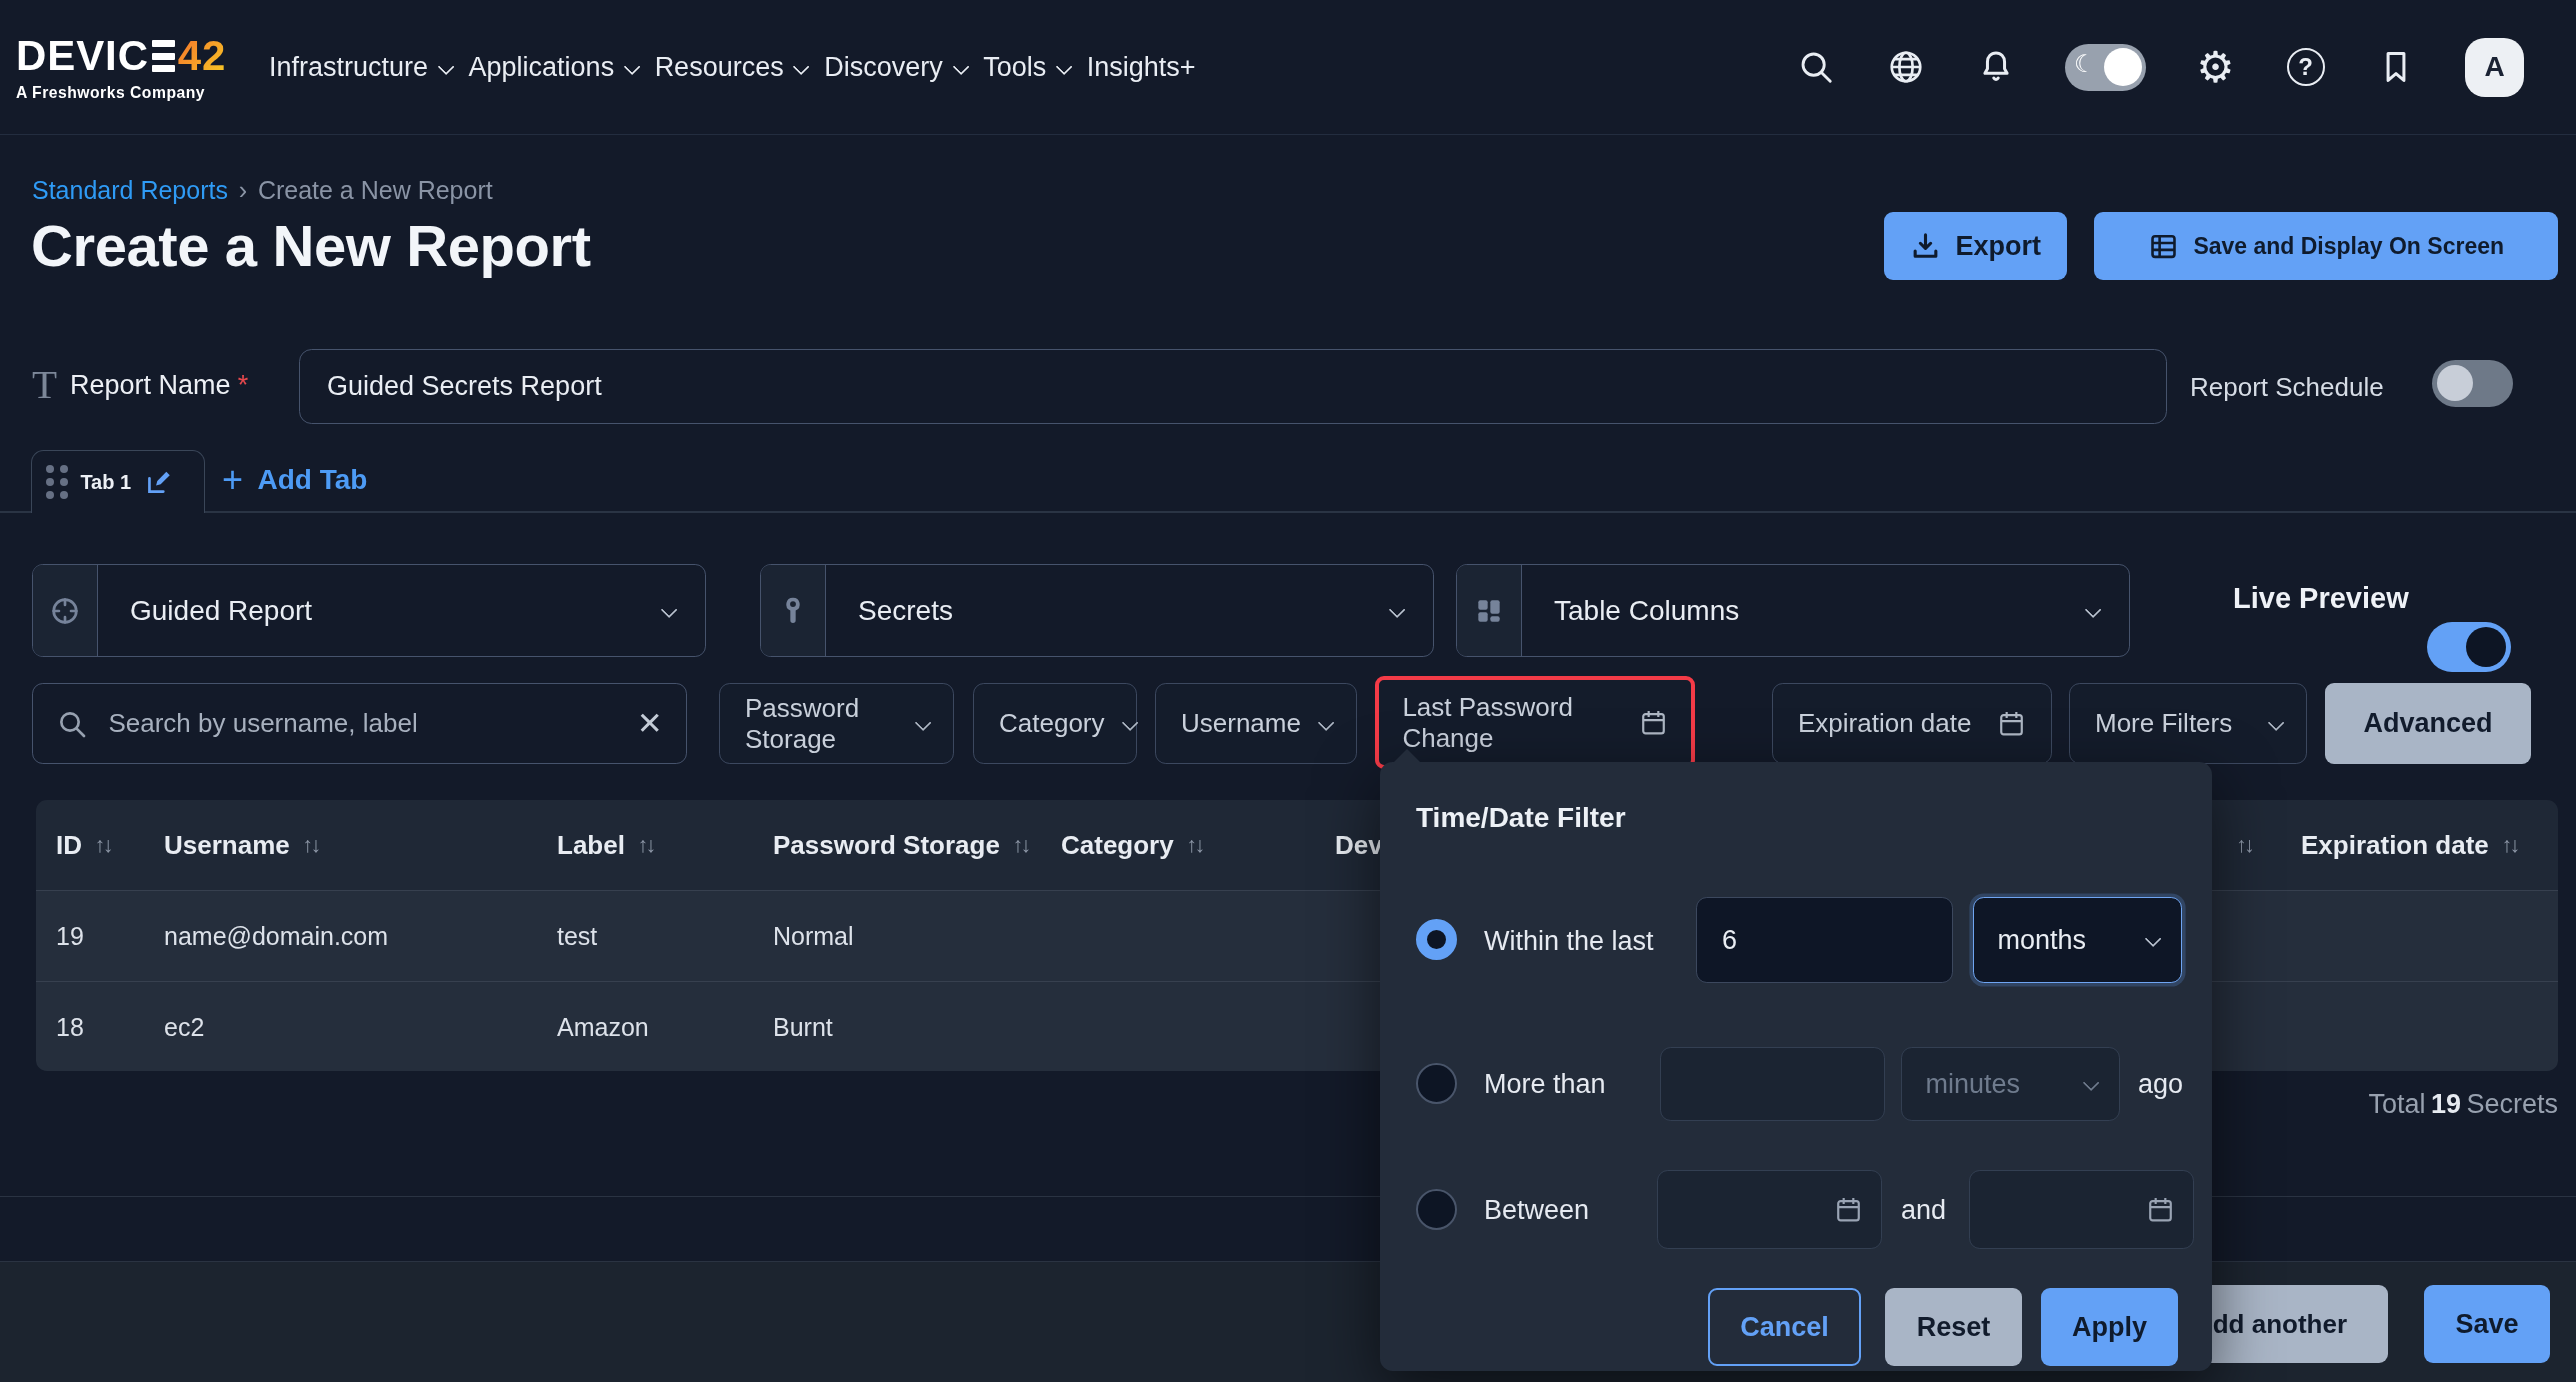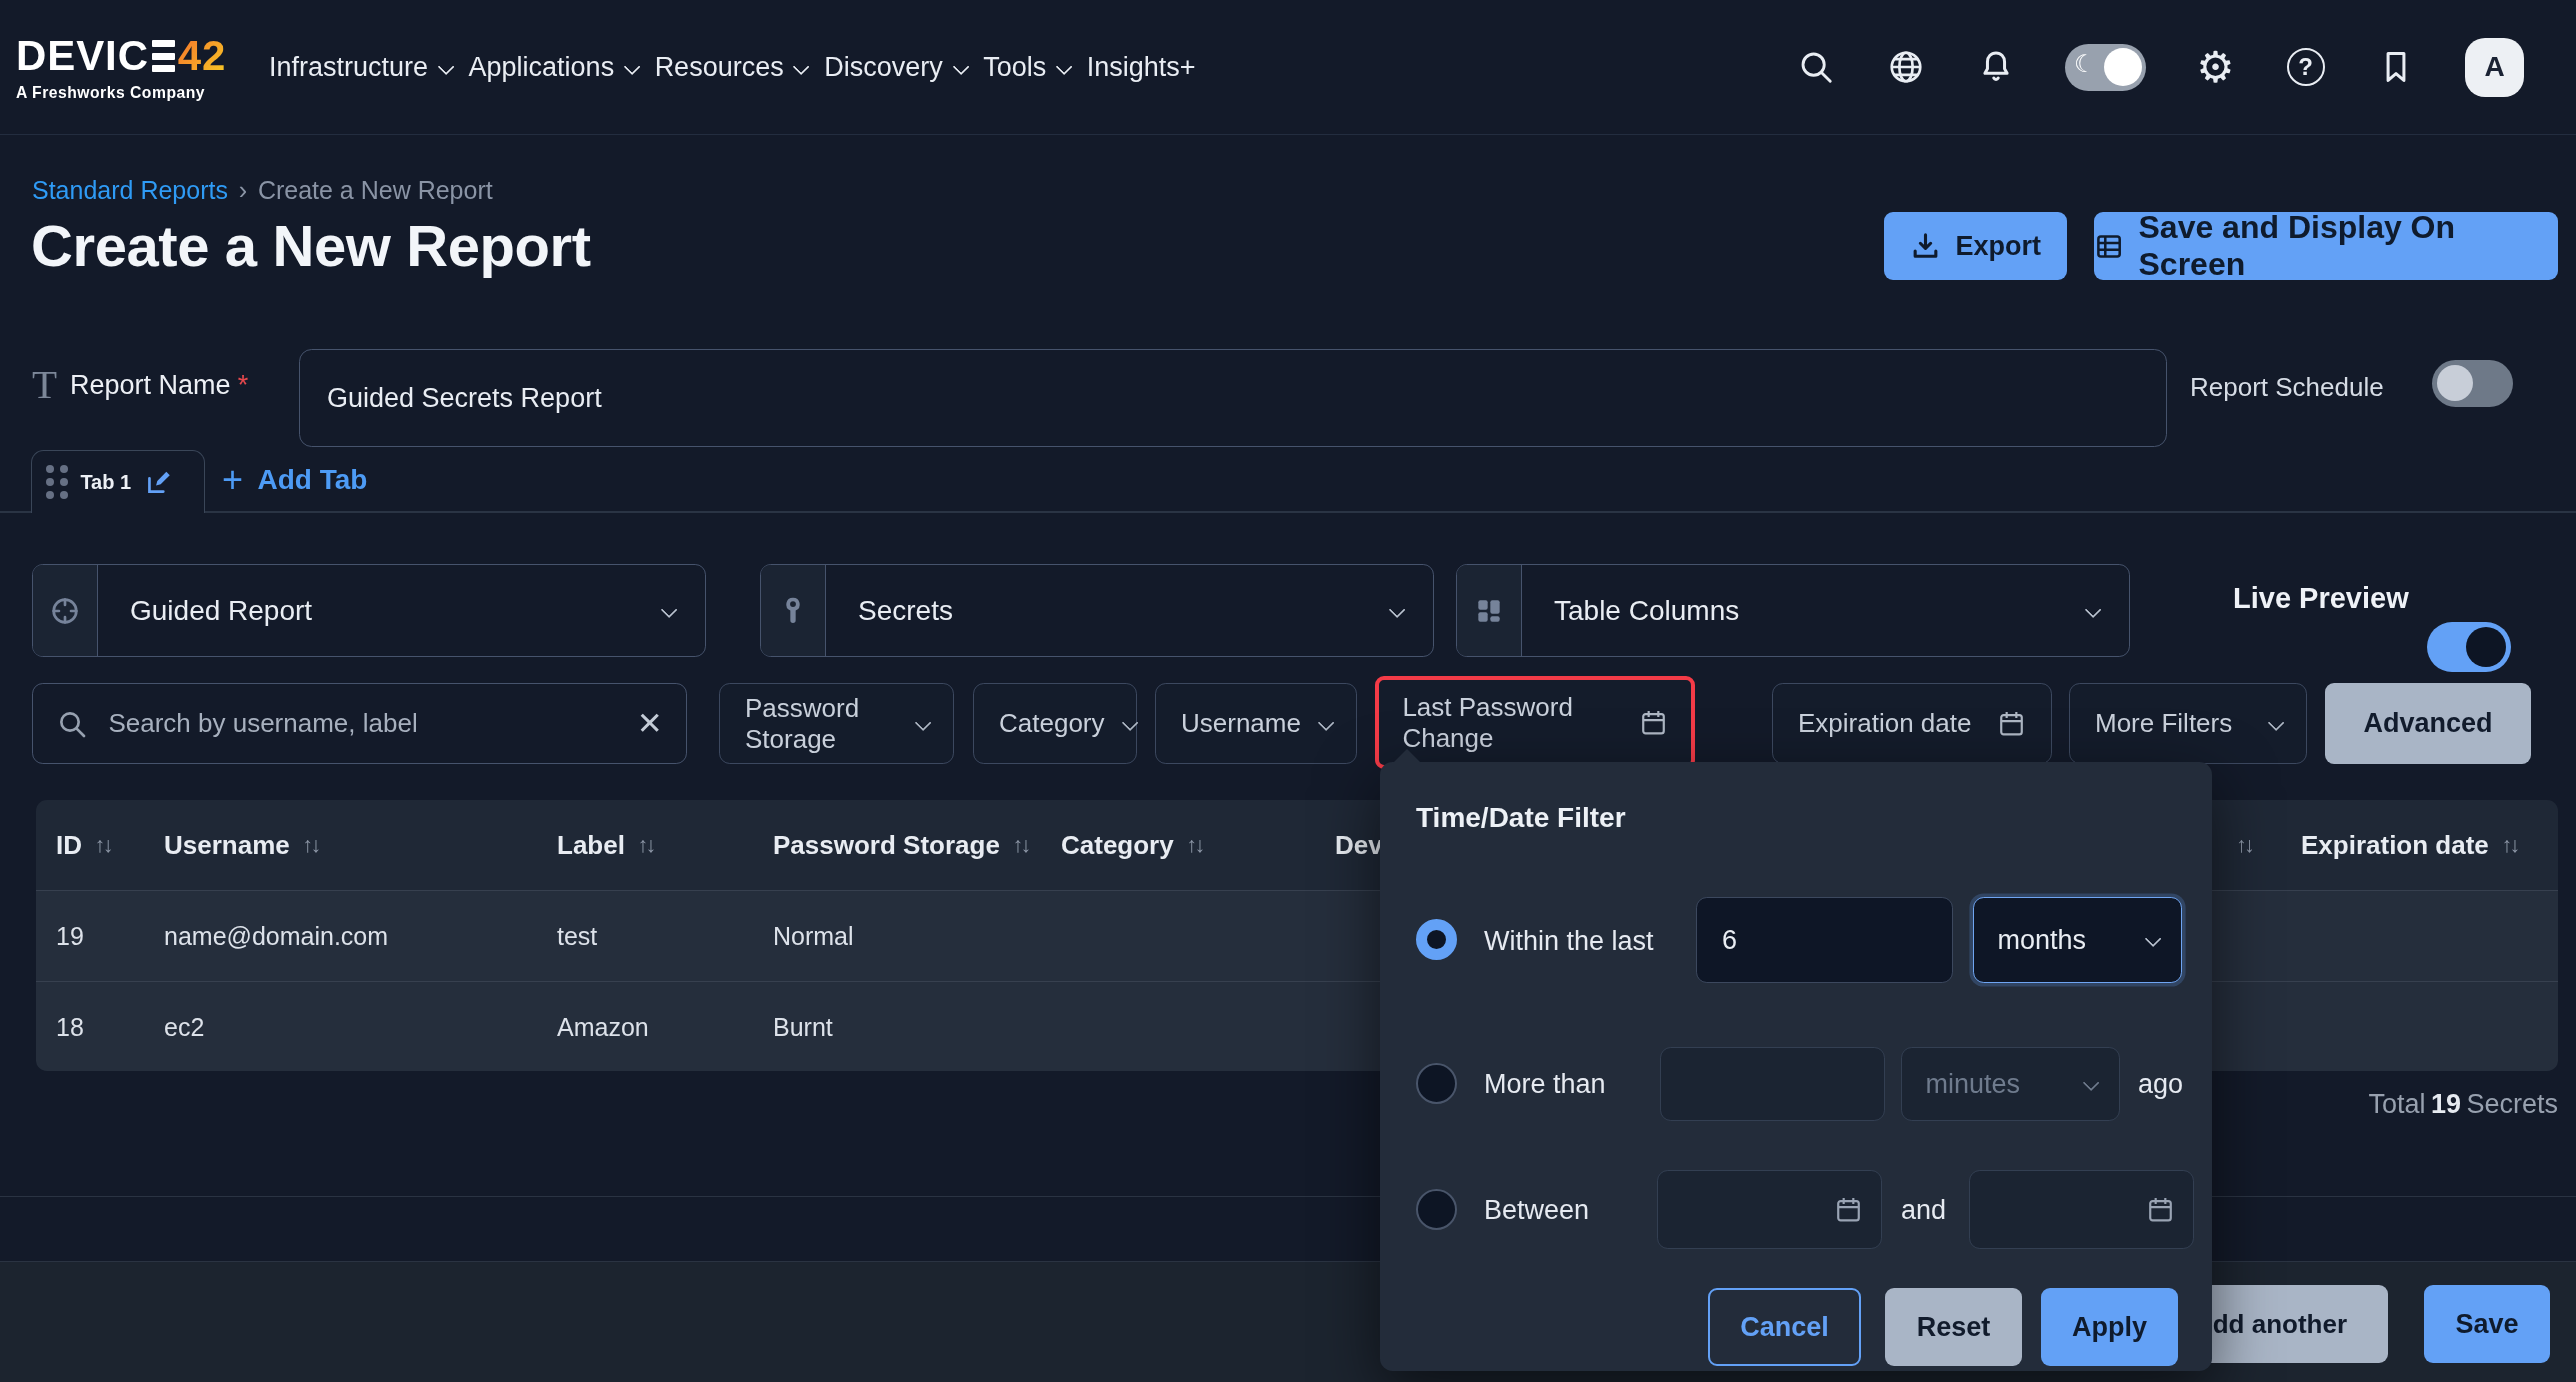--- a/index.html
+++ b/index.html
@@ -42,28 +42,28 @@
   .breadcrumb{left:32px;top:176px;font-size:25px;display:flex;gap:10.8px;align-items:center;}
   .crumb-link{color:var(--link);cursor:pointer;}
   .crumb-sep,.crumb-cur{color:#8A94A5;}
   .page-title{left:31px;top:212px;font-size:58px;font-weight:700;color:#F2F5F9;letter-spacing:-0.4px;}
 
   .btn{display:flex;align-items:center;justify-content:center;gap:14.4px;border-radius:9px;font-weight:700;cursor:pointer;}
   .btn-blue{background:var(--blue);color:#0F1B2D;}
   .btn-light{background:var(--lightbtn);color:#111B2C;}
   .btn-outline{background:transparent;border:2.7px solid var(--blue);color:var(--blue);}
   .export-btn{left:1884px;top:212px;width:183px;height:68px;font-size:27px;}
-  .savedisp-btn{left:2094px;top:212px;width:464px;height:68px;font-size:32px;}
+  .savedisp-btn{left:2094px;top:212px;width:464px;height:68px;font-size:23px;}
   .btn svg{width:31px;height:31px;}
 
   
   .t-icon{left:32px;top:360px;font-family:"Liberation Serif","DejaVu Serif",serif;font-size:41px;color:#7C8798;}
   .rn-label{left:70px;top:370px;font-size:27px;color:#EDF0F5;}
   .req{color:#E5484D;margin-left:7.2px;font-size:27px;}
-  .rn-input{left:299px;top:349px;width:1868px;height:98px;background:transparent;border:1.8px solid var(--border);border-radius:12.6px;color:var(--text);font-size:27px;padding:16px 27px;outline:none;font-family:inherit;}
+  .rn-input{left:299px;top:349px;width:1868px;height:75px;background:transparent;border:1.8px solid var(--border);border-radius:12.6px;color:var(--text);font-size:27px;padding:16px 27px;outline:none;font-family:inherit;}
   .rs-label{left:2190px;top:372px;font-size:26px;color:#D6DCE5;}
   .toggle{border-radius:25px;position:relative;cursor:pointer;}
   .toggle-off{width:81px;height:47px;background:#6E7988;}
   .toggle-off .knob{position:absolute;left:5.4px;top:5.4px;width:36px;height:36px;border-radius:50%;background:#C8CED8;}
   .toggle-on{width:84px;height:50px;background:var(--blue);}
   .toggle-on .knob{position:absolute;right:5.4px;top:5.4px;width:40px;height:40px;border-radius:50%;background:#0D1524;}
   .rs-toggle{left:2432px;top:360px;}
 
   
   .tab-line{left:0;top:511px;width:2576px;height:1.8px;background:#2A3444;z-index:1;}

